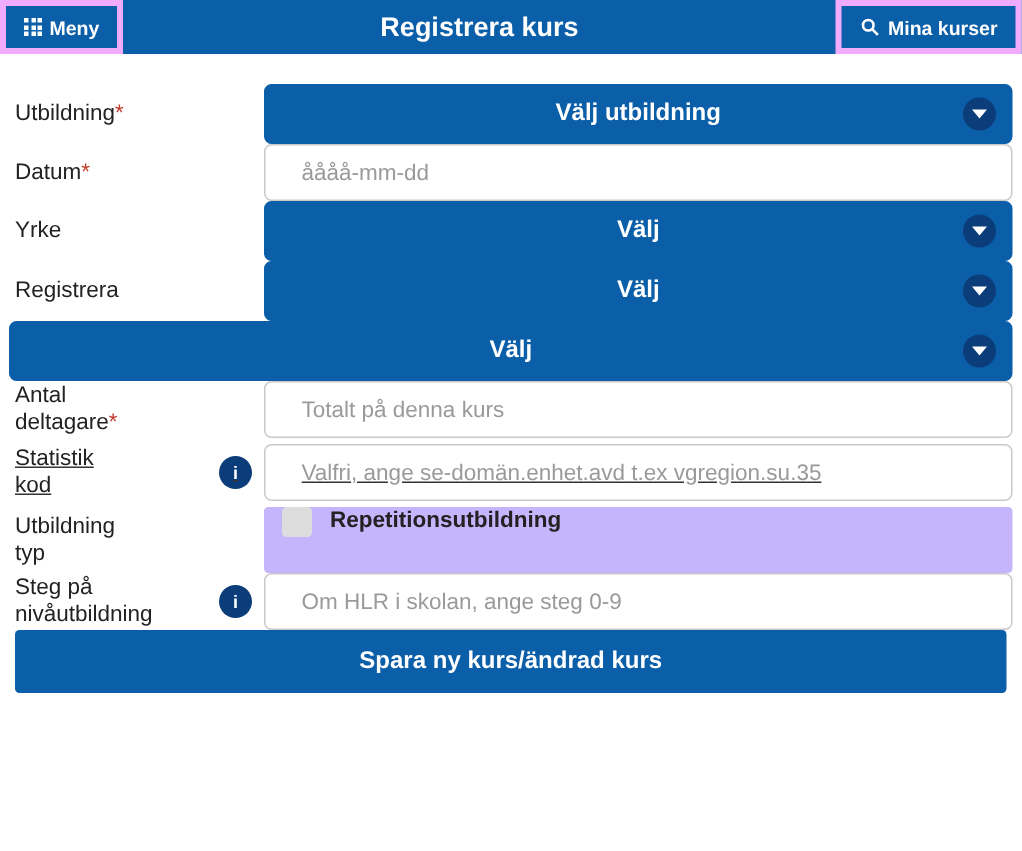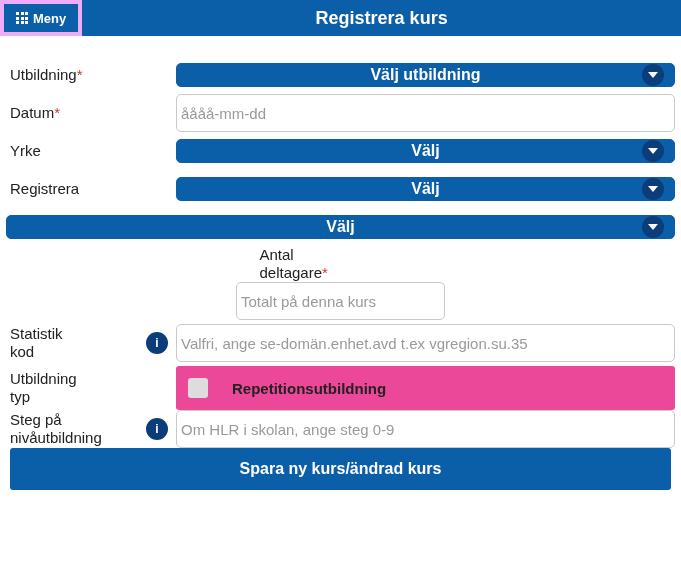--- a/index.html
+++ b/index.html
@@ -84,21 +84,21 @@
     margin-left: -30px;
     margin-right: 0;
   }
   .select-btn {
     flex: 1;
     position: relative;
     background: #0b5ea8;
     color: #fff;
     border: 1px solid #0b5ea8;
     border-radius: 5px;
-    height: 24px;
+    height: 40px;
     font-weight: bold;
     font-size: 16px;
     cursor: pointer;
     text-align: center;
     padding: 0 44px;
   }
   .select-btn .chev {
     position: absolute;
     right: 10px;
     top: 50%;
@@ -113,34 +113,34 @@
     width: 0; height: 0;
     border-left: 5px solid transparent;
     border-right: 5px solid transparent;
     border-top: 6px solid #fff;
   }
   .text-input {
     flex: 1;
     height: 38px;
     border: 1px solid #c9c9c9;
     border-radius: 5px;
-    padding: 0 4px;
+    padding: 0 24px;
     font-size: 15px;
     color: #333;
   }
   .text-input::placeholder { color: #9a9a9a; }
   .checkbox-wrap {
     flex: 1;
     height: 44px;
-    background: #ec4899;
+    background: #c4b5fd;
     border-radius: 3px;
     display: flex;
-    align-items: center;
+    align-items: flex-start;
     padding: 0 12px;
-    gap: 24px;
+    gap: 12px;
   }
   .checkbox-box {
     width: 20px; height: 20px;
     background: #ddd;
     border-radius: 3px;
   }
   .checkbox-label {
     font-weight: bold;
     font-size: 15px;
     color: #222;
@@ -172,20 +172,29 @@
         <span></span>
         <span></span>
         <span></span>
         <span></span>
         <span></span>
         <span></span>
     </span>
     <span>Meny</span>
   </button>
   <div class="header-title">Registrera kurs</div>
+  <button class="header-btn">
+    <span class="icon-search">
+      <svg viewBox="0 0 24 24" fill="none" stroke="#fff" stroke-width="3">
+          <circle cx="10" cy="10" r="6"></circle>
+          <line x1="15" y1="15" x2="21" y2="21"></line>
+        </svg>
+    </span>
+    <span>Mina kurser</span>
+  </button>
 </div>
 
 <div class="form">
 
   <div class="row">
     <div class="label-col">
       <span>Utbildning</span><span class="req">*</span>
     </div>
     <div class="field-col">
       <button class="select-btn">
@@ -226,31 +235,31 @@
 
   <div class="row">
     <div class="field-col">
       <button class="select-btn">
         <span>Välj</span>
         <span class="chev"></span>
       </button>
     </div>
   </div>
 
-  <div class="row" style="margin-bottom:4px;flex-direction:column;">
+  <div class="row" style="margin-bottom:4px;">
     <div class="label-col">
       <span>Antal</span><br>
       <span>deltagare</span><span class="req">*</span>
     </div>
     <div class="field-col">
       <input class="text-input" placeholder="Totalt på denna kurs" style="">
     </div>
   </div>
 
-  <div class="row" style="margin-bottom:4px;">
+  <div class="row" style="margin-bottom:4px;text-decoration:underline;">
     <div class="label-col">
       <span>Statistik</span><br>
       <span>kod</span>
     </div>
     <div class="field-col">
       <span class="info-icon">i</span>
       <input class="text-input" placeholder="Valfri, ange se-domän.enhet.avd t.ex vgregion.su.35" style="">
     </div>
   </div>
 

